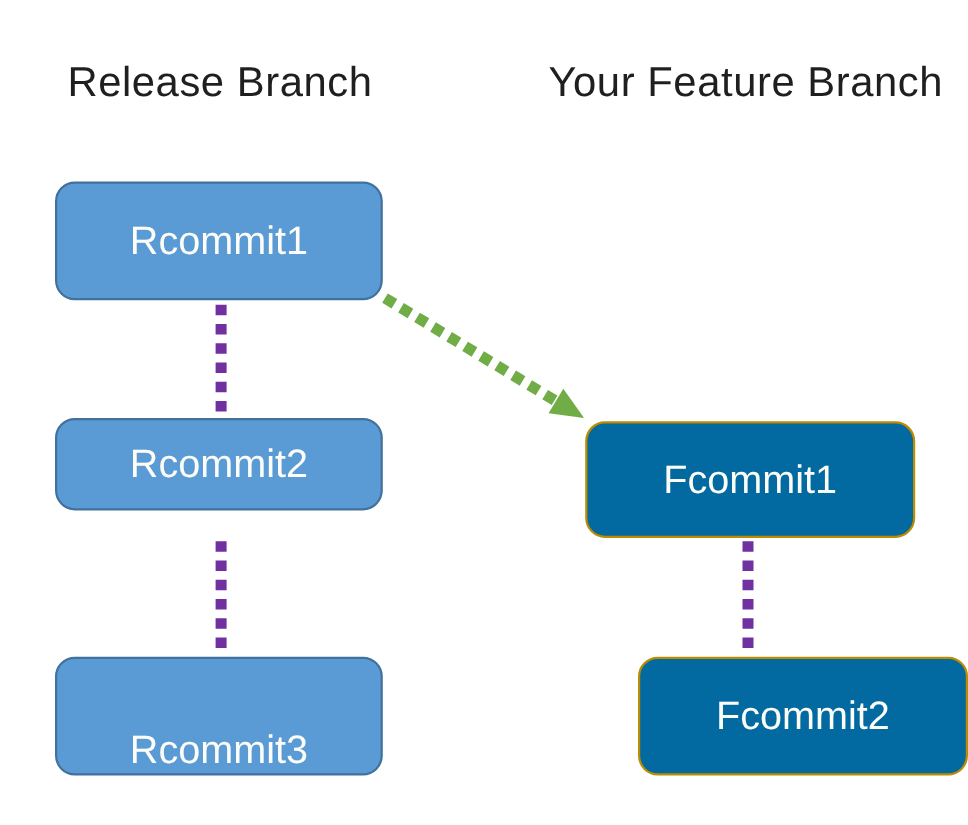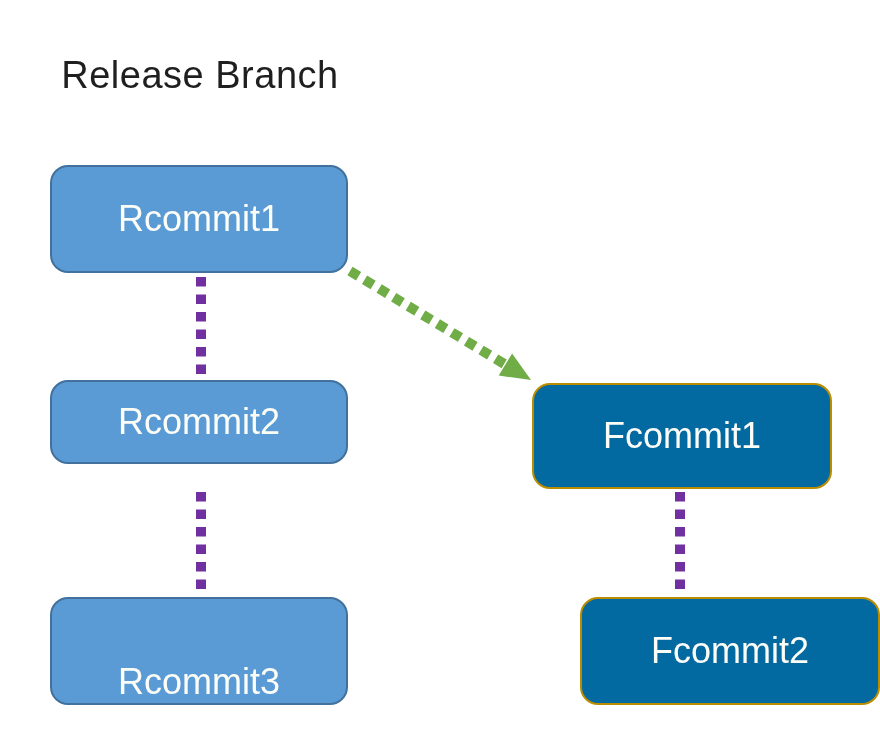--- a/index.html
+++ b/index.html
@@ -66,20 +66,21 @@
     pointer-events: none;
   }
 </style>
 </head>
 <body>
 
 <div class="canvas">
 
   <div class="col-title release">Release Branch</div>
 
+  <div class="col-title feature">Your Feature Branch</div>
 
   <svg class="connectors-layer" width="880" height="750" viewBox="0 0 880 750" xmlns="http://www.w3.org/2000/svg">
 
     <line x1="201" y1="277" x2="201" y2="377" stroke="#7030A0" stroke-width="10" stroke-dasharray="9.5 8"></line>
     <line x1="201" y1="492" x2="201" y2="594" stroke="#7030A0" stroke-width="10" stroke-dasharray="9.5 8"></line>
     <line x1="680" y1="492" x2="680" y2="594" stroke="#7030A0" stroke-width="10" stroke-dasharray="9.5 8"></line>
 
     <line x1="350" y1="271" x2="506" y2="365" stroke="#70AD47" stroke-width="10" stroke-dasharray="10 7"></line>
     <polygon points="531,380 498.7,375.6 512.1,353.4" fill="#70AD47"></polygon>
   </svg>

